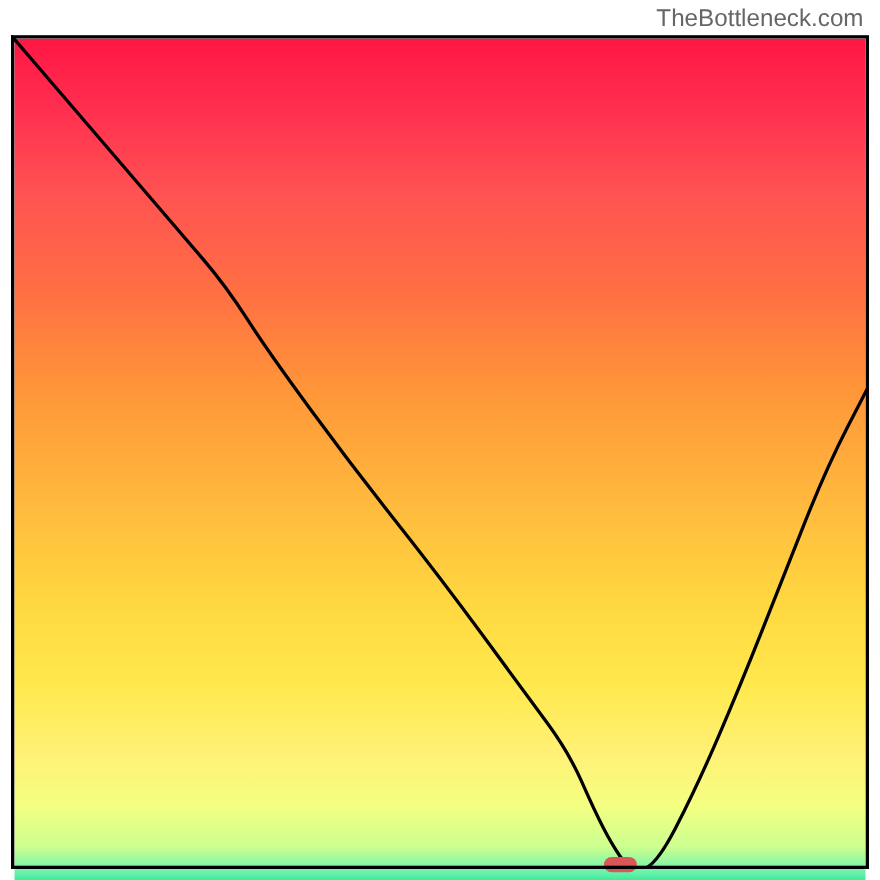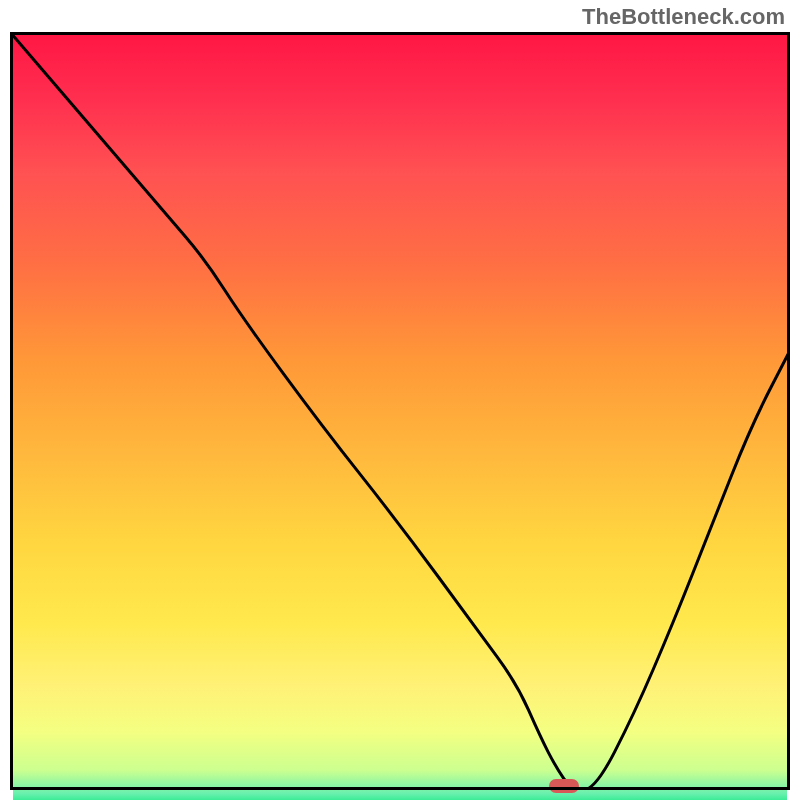--- a/index.html
+++ b/index.html
@@ -9,21 +9,21 @@
   background: #ffffff;
   position: relative;
   font-family: Arial, sans-serif;
 }
 .watermark {
   position: absolute;
   top: 4px;
   right: 15px;
   font-size: 22px;
   color: #666666;
-  font-weight: bold;
+  font-weight: normal;
 }
 .chart-container {
   position: absolute;
   top: 32px;
   left: 10px;
   width: 780px;
   height: 758px;
 }
 .chart-border {
   position: absolute;

